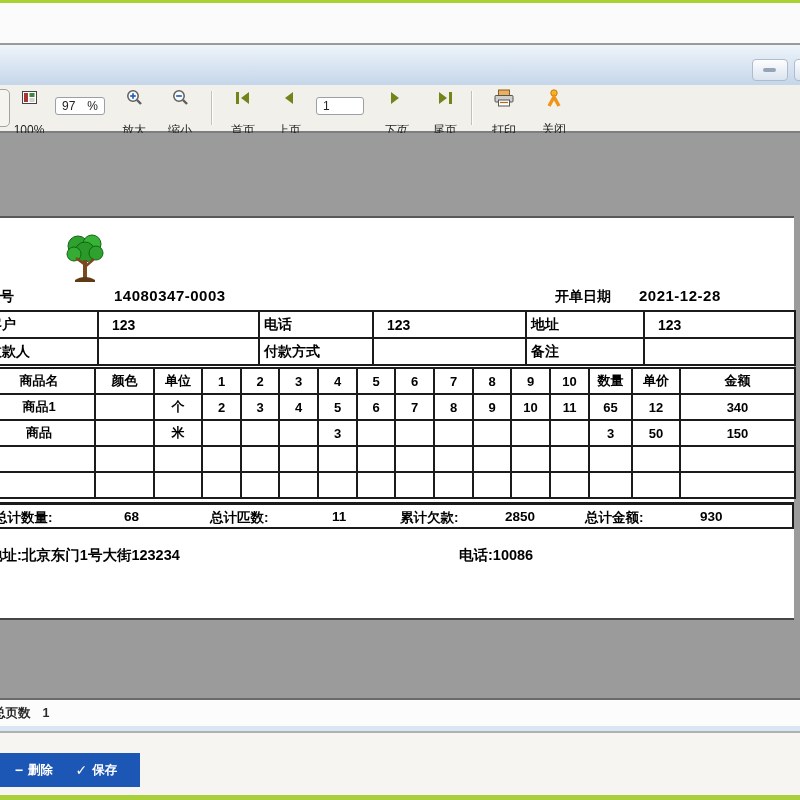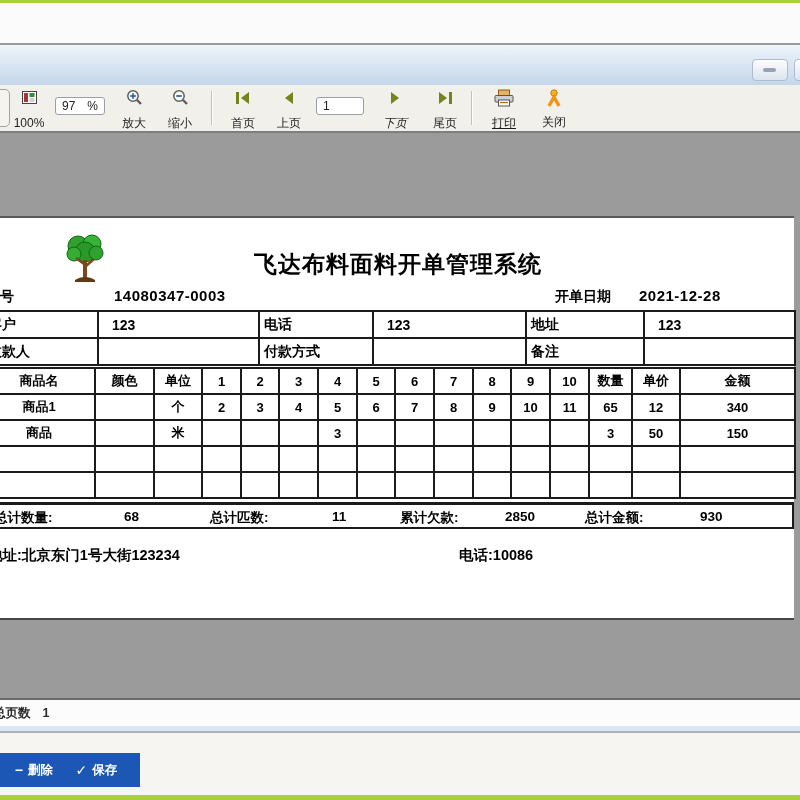--- a/index.html
+++ b/index.html
@@ -16,21 +16,21 @@
   #titlebar{left:0;top:45px;width:800px;height:40px;background:linear-gradient(#eef4fa,#c5d6ea);}
   .win-btn{position:absolute;top:14px;width:34px;height:20px;border:1px solid #aebccc;border-radius:4px;
     background:linear-gradient(#fdfdfe,#dbe4ef);}
   .win-btn .dash{position:absolute;left:10px;top:8px;width:13px;height:4px;background:#97a4b5;border-radius:2px;}
   #btn-min{right:12px;}
   #btn-partial{left:794px;}
   
   #toolbar{left:0;top:85px;width:800px;height:46px;background:#f1f0eb;border-bottom:2px solid #7e7e7e;}
   .tb-item{position:absolute;top:3px;text-align:center;font-size:12px;color:#1d1d1d;cursor:default;}
   .tb-item .ic{height:19px;display:flex;align-items:center;justify-content:center;}
-  .tb-item .lb{margin-top:10px;line-height:13px;text-align:center;}
+  .tb-item .lb{margin-top:17px;line-height:13px;text-align:center;}
   .tb-sep{position:absolute;top:6px;width:1px;height:34px;background:#c2c1bc;border-right:1px solid #fdfdfb;}
   .tb-input{position:absolute;top:12px;height:18px;border:1px solid #9aa0a6;border-radius:3px;background:#fff;
     font-size:12px;color:#222;display:flex;align-items:center;padding:0 6px;box-sizing:border-box;}
   #partial-btn{position:absolute;left:-14px;top:4px;width:22px;height:36px;border:1px solid #a3a3a0;border-radius:5px;background:#f5f4ef;}
   
   #preview{left:0;top:133px;width:800px;height:565px;background:#9b9b9b;border-bottom:2px solid #6a6a6a;}
   #page{position:absolute;left:-18px;top:83px;width:812px;height:400px;background:#ffffff;
     border-top:2px solid #595959;border-bottom:2px solid #464646;color:#000;}
   #doc-title{position:absolute;left:272px;top:31px;font-size:23px;font-weight:bold;letter-spacing:1px;}
   .doc-lbl{position:absolute;font-size:14px;font-weight:bold;white-space:nowrap;}
@@ -193,21 +193,20 @@
       <circle cx="15" cy="14" r="10" fill="#2fa12f" stroke="#116611"></circle>
       <circle cx="29" cy="12" r="9" fill="#37b437" stroke="#116611"></circle>
       <circle cx="22" cy="20" r="10" fill="#2a992a" stroke="#116611"></circle>
       <circle cx="11" cy="22" r="7" fill="#35ad35" stroke="#116611"></circle>
       <circle cx="33" cy="21" r="7" fill="#2fa12f" stroke="#116611"></circle>
       <path d="M20,28 L20,46 L24,46 L24,28 Z" fill="#7a4a1e"></path>
       <path d="M21,32 L13,26 M23,34 L31,27" stroke="#7a4a1e" stroke-width="2.5"></path>
       <path d="M12,48 C18,44 26,44 32,48 L32,50 L12,50 Z" fill="#5f3a14"></path>
     </svg>
 
-    <div id="doc-title">飞达布料面料开单管理系统</div>
 
     <span class="doc-lbl" style="left:4px;top:70px;">单号</span>
     <span class="doc-val" style="left:132px;top:69px;">14080347-0003</span>
     <span class="doc-lbl" style="left:573px;top:70px;">开单日期</span>
     <span class="doc-val" style="left:657px;top:69px;">2021-12-28</span>
 
     <table class="doc" id="info-table">
       <colgroup>
         <col style="width:115px">
           <col style="width:161px">

